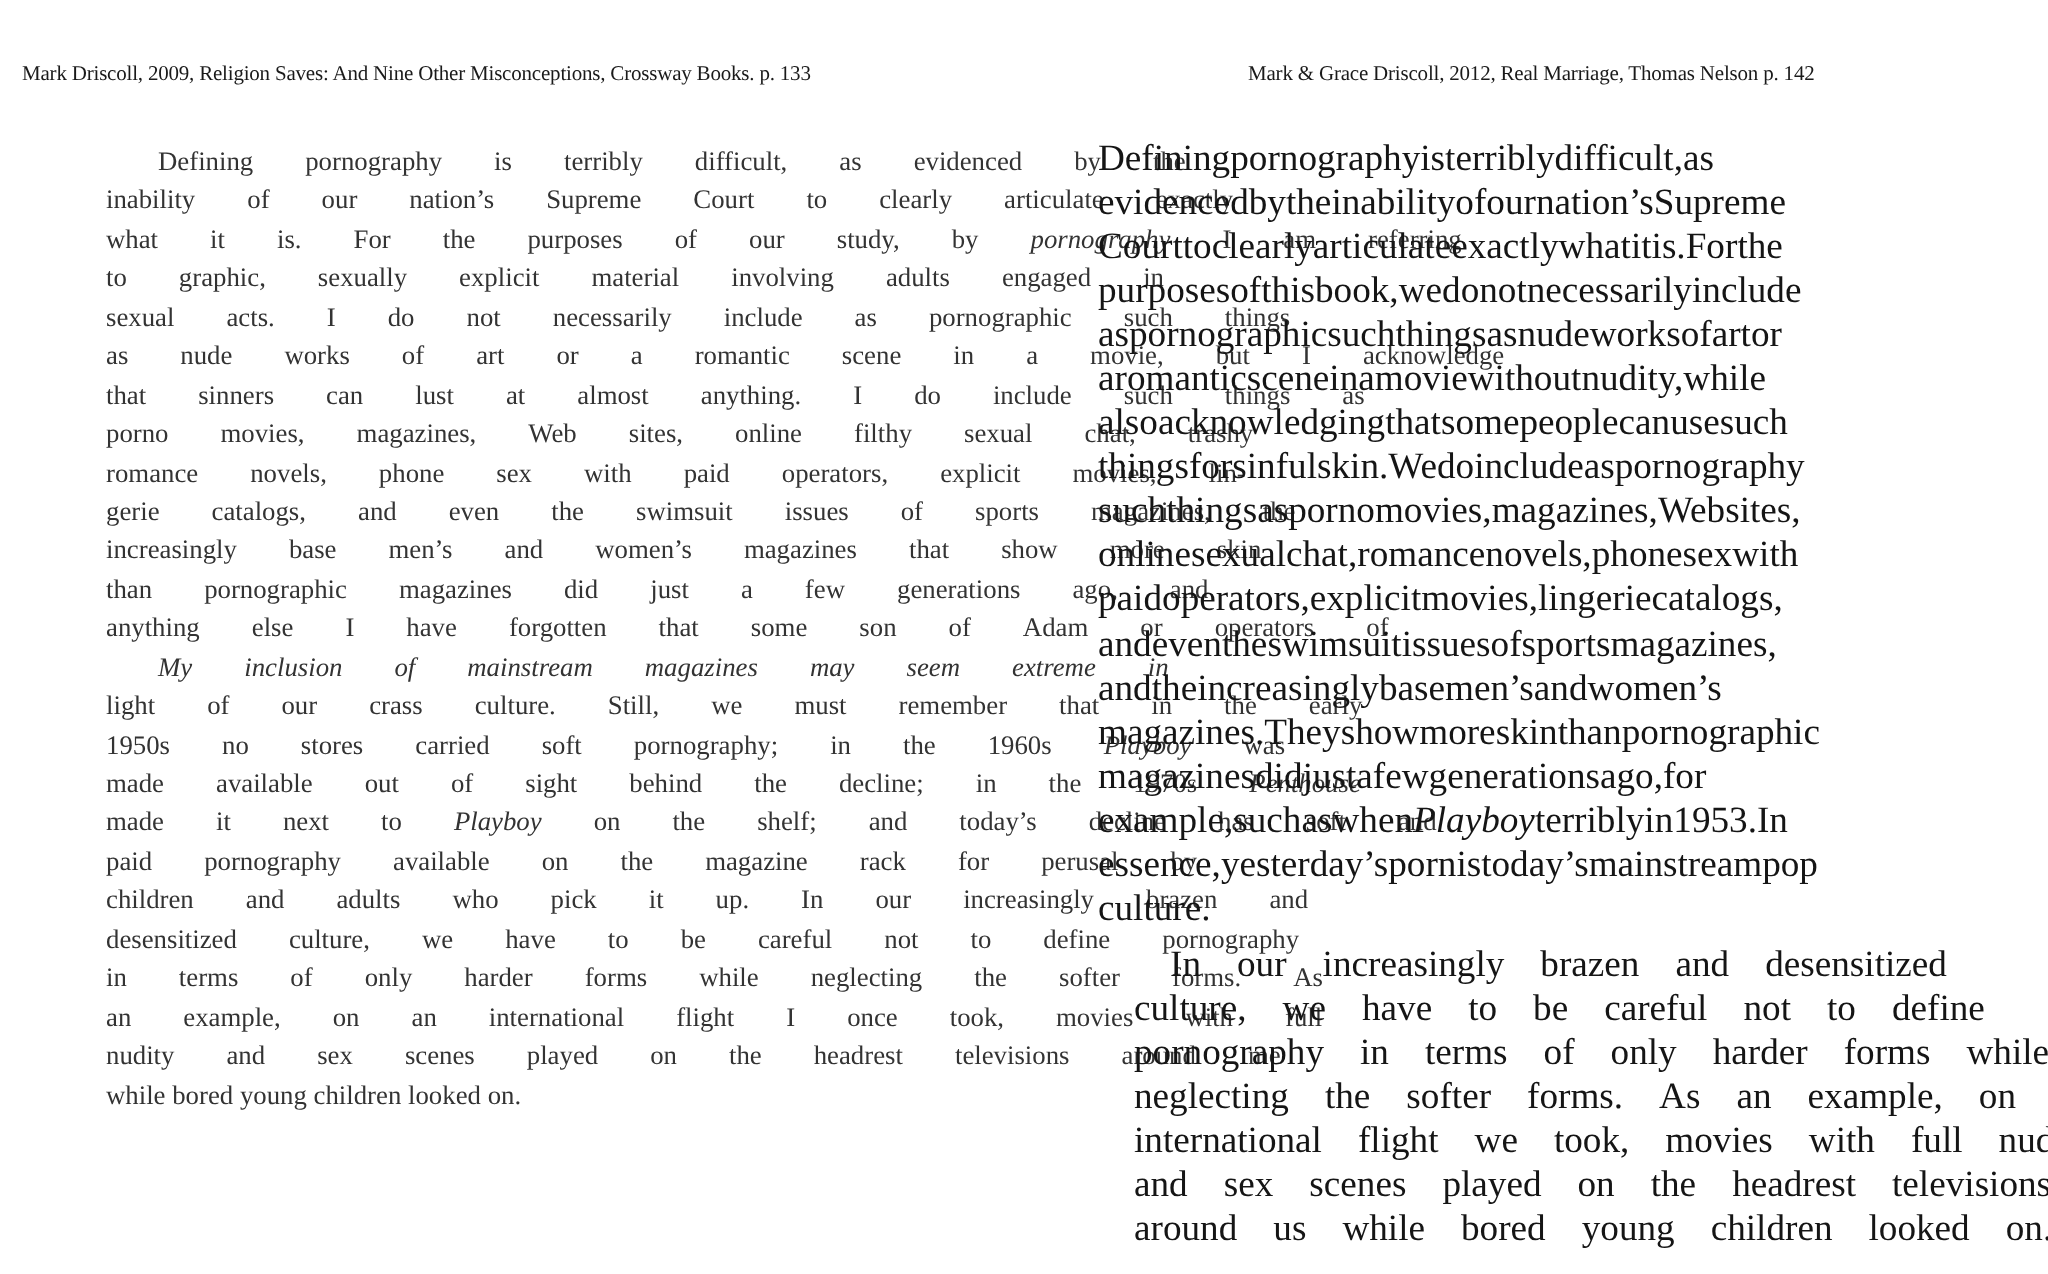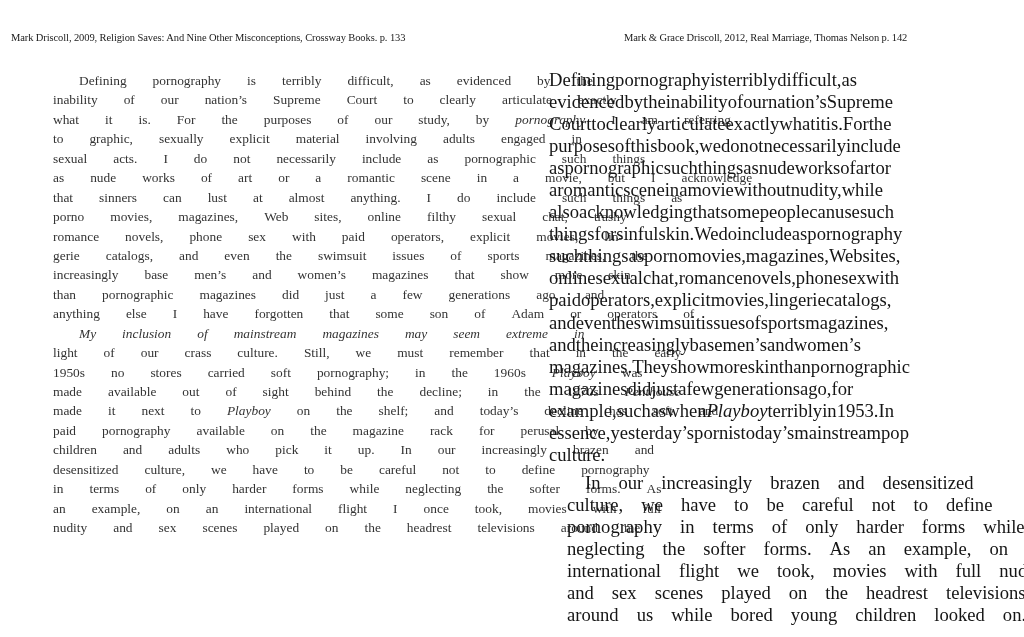--- a/index.html
+++ b/index.html
@@ -440,20 +440,23 @@
           <span>scenes</span>
           <span>played</span>
           <span>on</span>
           <span>the</span>
           <span>headrest</span>
           <span>televisions</span>
           <span>around</span>
           <span>me</span>
         </div>
       </div>
+      <div class="line-wrap">
+        <div class="line-text" style="display: block;"><span>while </span><span>bored </span><span>young </span><span>children </span><span>looked </span><span>on.</span></div>
+      </div>
     </div>
   </div>
 <div id="col-right" class="col">
     <div class="para first">
       <div class="line-wrap">
         <div class="line-text">
           <span>Defining</span>
           <span>pornography</span>
           <span>is</span>
           <span>terribly</span>

